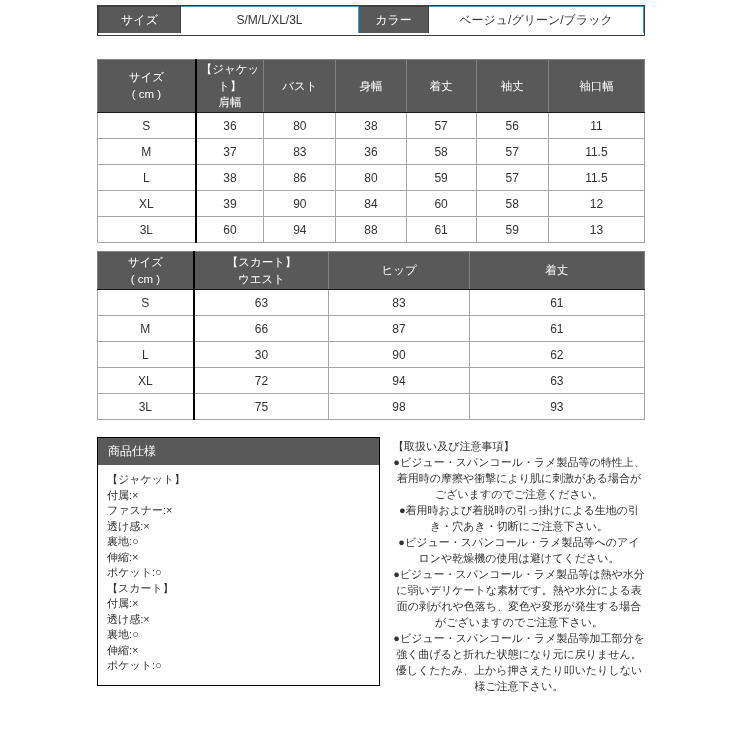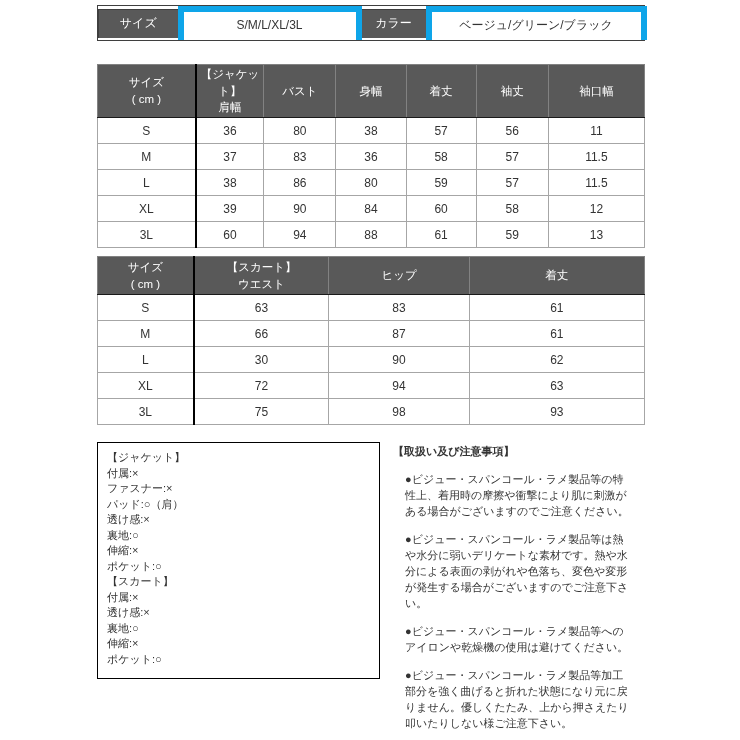--- a/index.html
+++ b/index.html
@@ -15,21 +15,21 @@
   .info-wrap { border: 1px solid #3f3f3f; }
   table.info-table {
     width: 100%; border-collapse: collapse; table-layout: fixed;
     font-size: 12px;
   }
   table.info-table th {
     background: #595959; color: #ffffff; font-weight: normal;
     border: 1px solid #3f3f3f; height: 26px; text-align: center; padding: 0 2px;
   }
   table.info-table td {
-    border: 6px solid #0ea5e9; height: 26px; text-align: center;
+    border: 1px solid #0ea5e9; height: 26px; text-align: center;
     color: #333333; background: #ffffff; padding: 0 2px;
   }
   table.info-table tr.row-top th, table.info-table tr.row-top td {
     border-bottom: 2px solid #ffffff;
   }
 
   
   table.size-table {
     width: 548px; border-collapse: collapse; table-layout: fixed;
     font-size: 12px;
@@ -54,22 +54,22 @@
     width: 283px; box-sizing: border-box;
     border: 1px solid #000000; background: #ffffff;
   }
   .spec-header {
     background: #595959; color: #ffffff;
     font-size: 12px; padding: 5px 10px 5px 10px;
   }
   .spec-body { padding: 7px 9px 11px 9px; font-size: 11px; line-height: 15.5px; }
   .spec-line { white-space: nowrap; }
   .notices { flex: 1; font-size: 11px; line-height: 16px; padding-top: 1px; }
-  .notices-title { margin: 0; font-weight: bold; }
-  .notice { margin: 12px; text-align: left; }
+  .notices-title { margin: 0; }
+  .notice { margin: 0; text-align: center; }
 </style>
 </head>
 <body>
 
 <div class="page">
 
   <div class="info-wrap">
     <table class="info-table">
       <colgroup>
         <col style="width:82px">
@@ -207,42 +207,43 @@
         <td class="thick">75</td>
         <td>98</td>
         <td>93</td>
       </tr>
     </tbody>
   </table>
 
   <div class="bottom">
 
     <div class="spec-box">
+      <div class="spec-header">商品仕様</div>
       <div class="spec-body">
         <div class="spec-line">【ジャケット】</div>
         <div class="spec-line">付属:×</div>
         <div class="spec-line">ファスナー:×</div>
-        <div class="spec-line">パッド:○（肩）</div>
         <div class="spec-line">透け感:×</div>
         <div class="spec-line">裏地:○</div>
         <div class="spec-line">伸縮:×</div>
         <div class="spec-line">ポケット:○</div>
         <div class="spec-line">【スカート】</div>
         <div class="spec-line">付属:×</div>
         <div class="spec-line">透け感:×</div>
         <div class="spec-line">裏地:○</div>
         <div class="spec-line">伸縮:×</div>
         <div class="spec-line">ポケット:○</div>
 
       </div>
     </div>
 
     <div class="notices">
       <p class="notices-title">【取扱い及び注意事項】</p>
       <p class="notice">●ビジュー・スパンコール・ラメ製品等の特性上、着用時の摩擦や衝撃により肌に刺激がある場合がございますのでご注意ください。</p>
+      <p class="notice">●着用時および着脱時の引っ掛けによる生地の引き・穴あき・切断にご注意下さい。</p>
+      <p class="notice">●ビジュー・スパンコール・ラメ製品等へのアイロンや乾燥機の使用は避けてください。</p>
       <p class="notice">●ビジュー・スパンコール・ラメ製品等は熱や水分に弱いデリケートな素材です。熱や水分による表面の剥がれや色落ち、変色や変形が発生する場合がございますのでご注意下さい。</p>
-      <p class="notice">●ビジュー・スパンコール・ラメ製品等へのアイロンや乾燥機の使用は避けてください。</p>
       <p class="notice">●ビジュー・スパンコール・ラメ製品等加工部分を強く曲げると折れた状態になり元に戻りません。優しくたたみ、上から押さえたり叩いたりしない様ご注意下さい。</p>
 
     </div>
 
   </div>
 </div>
 
 </body></html>

